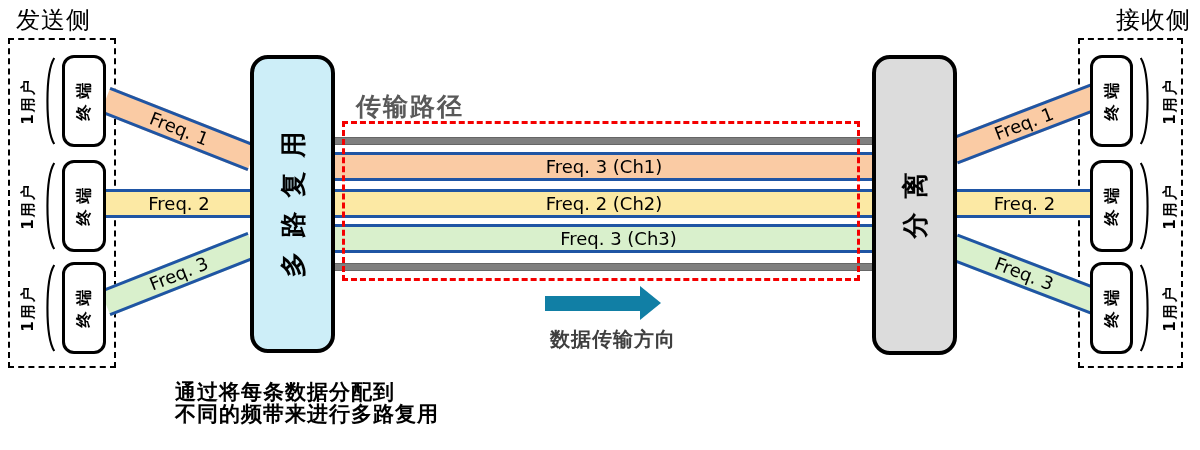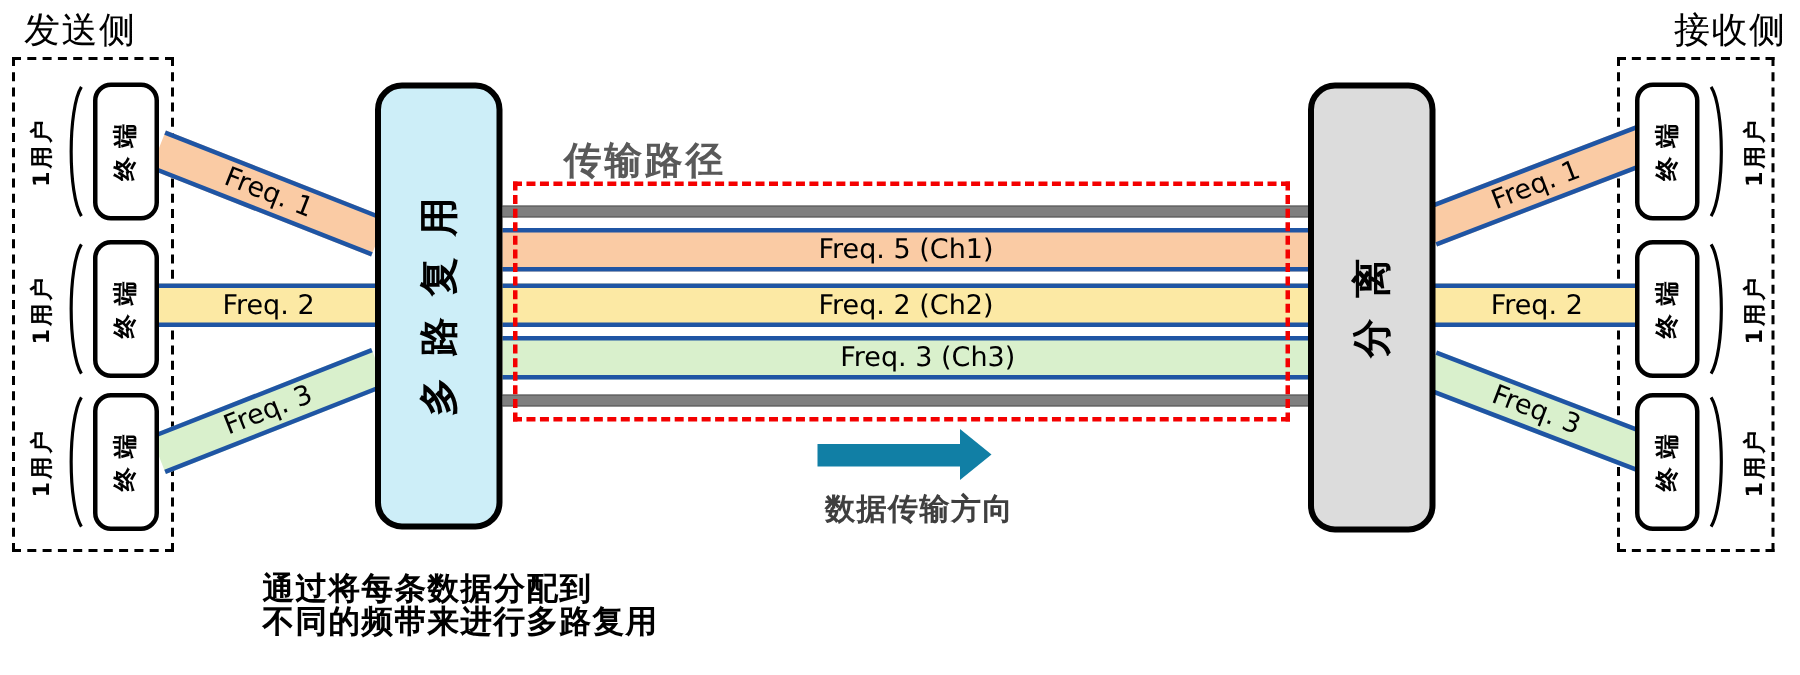--- a/index.html
+++ b/index.html
@@ -38,21 +38,21 @@
 
   
   .proc{position:absolute; border:4px solid #000; border-radius:18px; box-sizing:border-box;
     display:flex; align-items:center; justify-content:center; z-index:4;}
   .proc.mux{left:250px; top:55px; width:85px; height:298px; background:var(--mux_fill,#CDEEF8);}
   .proc.sep{left:872px; top:55px; width:85px; height:300px; background:var(--sep_fill,#DCDCDC);}
   .proc span{transform:rotate(-90deg); white-space:nowrap; font-size:26px; font-weight:700; letter-spacing:14px; padding-left:14px;}
 
   
   .tp-title{position:absolute; left:356px; top:90px; font-size:25px; font-weight:700;
-    letter-spacing:2px; color:var(--title_gray,#595959);margin-left:20px;}
+    letter-spacing:2px; color:var(--title_gray,#595959);}
 
   
   .tp-rect{position:absolute; left:342px; top:121px; width:518px; height:160px;
     border:3.5px dashed var(--red,#F40000); box-sizing:border-box; z-index:5; pointer-events:none;}
 
   
   .hbar{position:absolute; left:335px; width:538px; height:8px; background:var(--gray_bar,#7F7F7F);
     border-top:1px solid #666; border-bottom:1px solid #666; box-sizing:border-box; z-index:1;}
 
   
@@ -128,21 +128,21 @@
 
   <div class="proc mux">
       <span>多路复用</span>
     </div>
 
   <div class="tp-title">传输路径</div>
   <div class="tp-rect"></div>
 
   <div class="hbar" style="top:137px"></div>
   <div class="band mid" style="top:152px; background:var(--ch1);">
-      <span>Freq. 5 (Ch1)</span>
+      <span>Freq. 3 (Ch1)</span>
     </div>
   <div class="band mid" style="top:189px; background:var(--ch2);">
       <span>Freq. 2 (Ch2)</span>
     </div>
   <div class="band mid" style="top:224px; background:var(--ch3);padding-left:29px;">
       <span>Freq. 3 (Ch3)</span>
     </div>
   <div class="hbar" style="top:263px"></div>
 
   <div class="arrow-shaft"></div>

